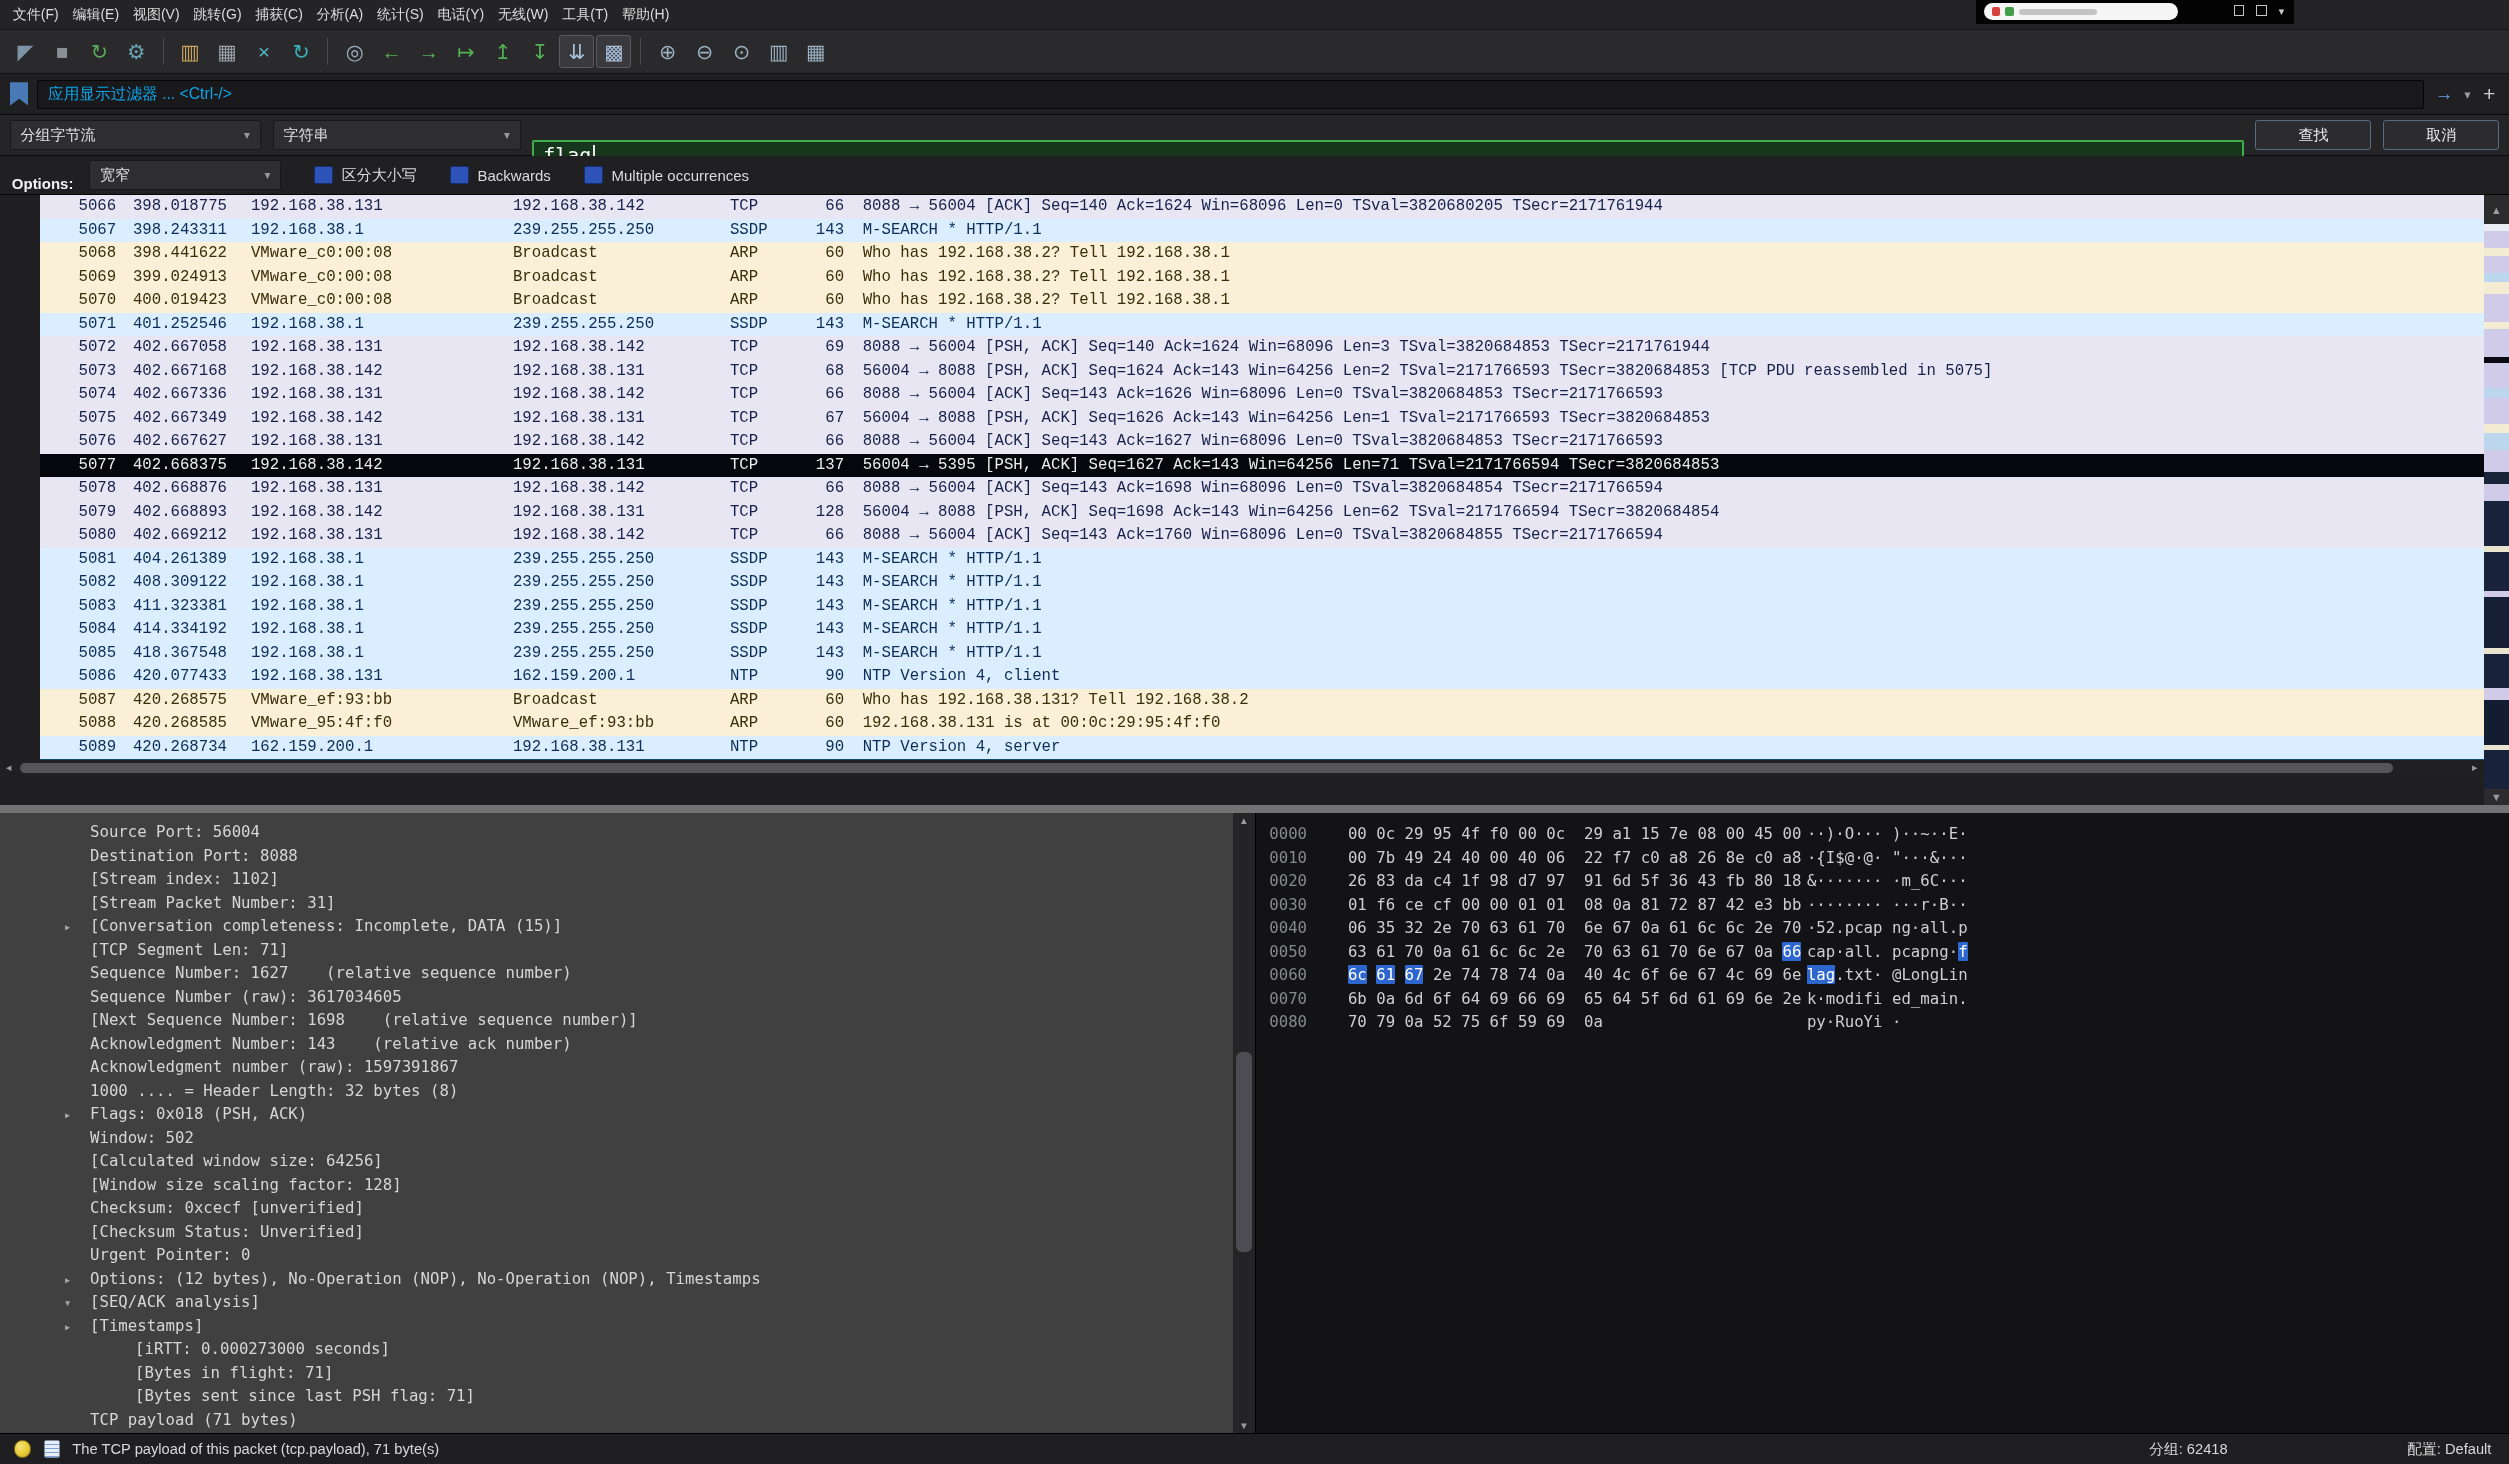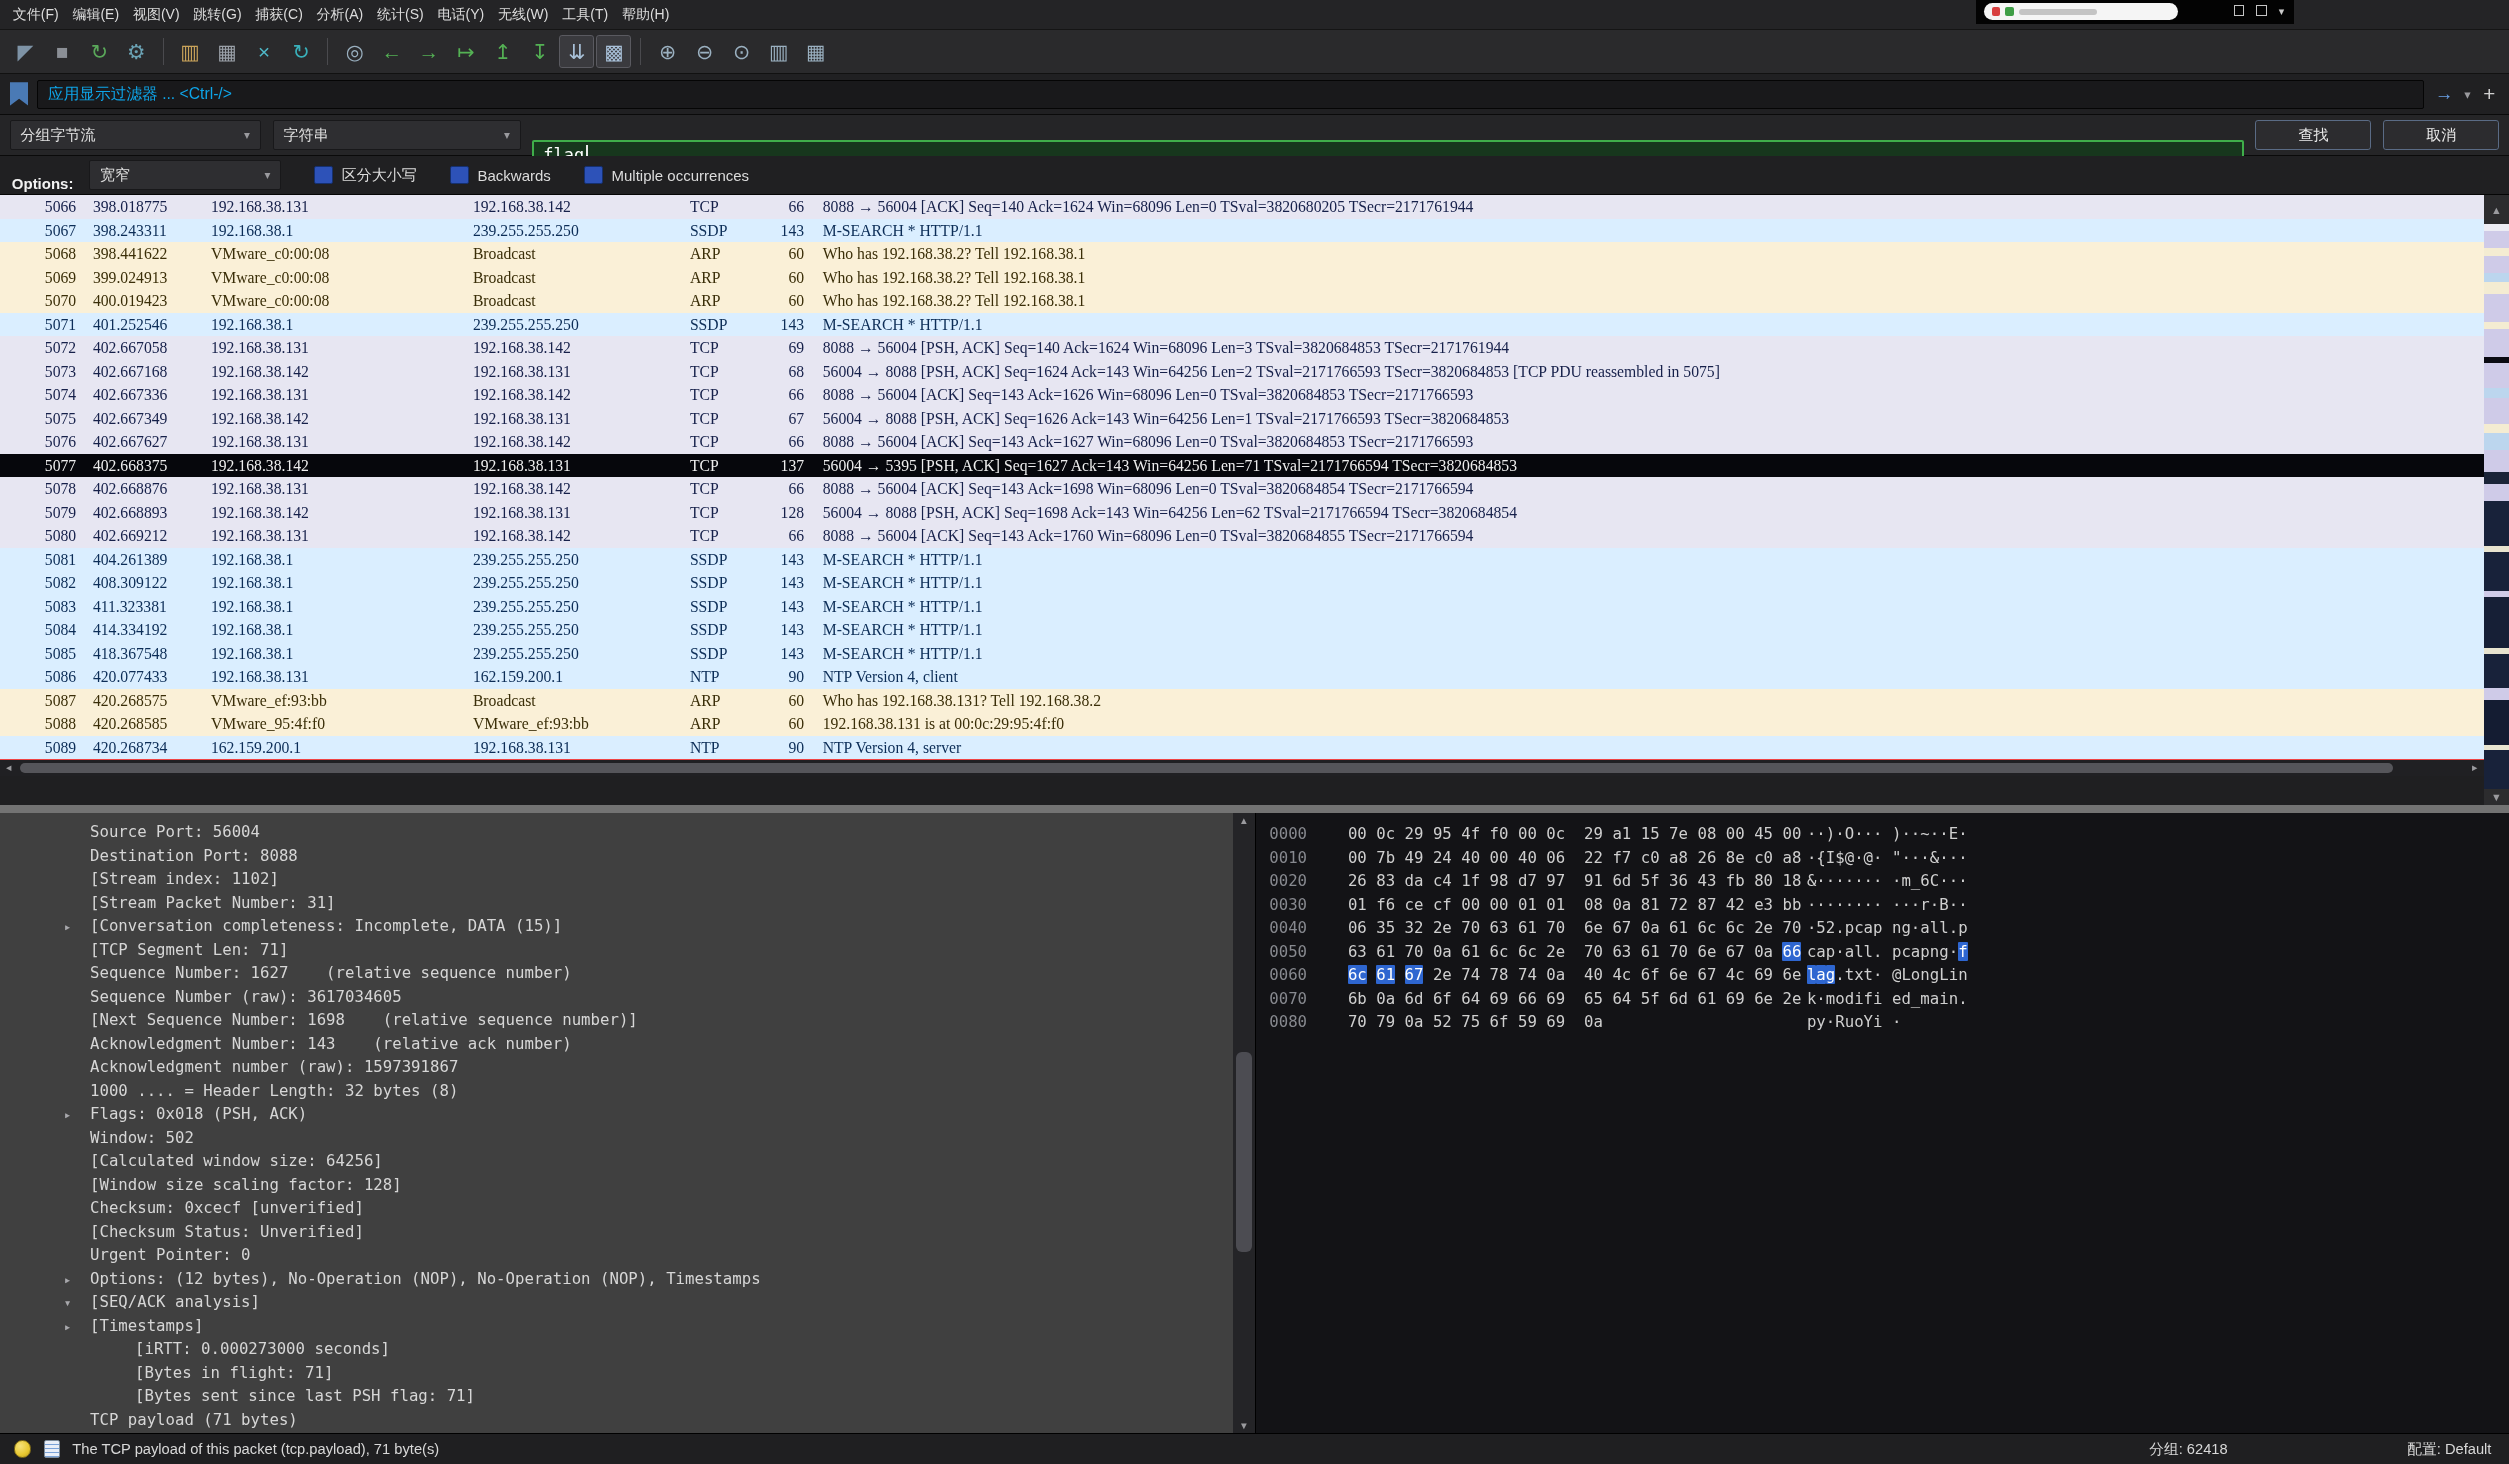--- a/index.html
+++ b/index.html
@@ -27,41 +27,41 @@
   .fb-caret{color:#9a9a9e;font-size:12.7px;}
   .fb-plus{color:#cfcfcf;font-size:20.6px;padding:0 3.9px;}
 
   
   .findbar{height:41px;background:#252527;display:flex;align-items:center;gap:11.8px;padding:0 9.8px;border-bottom:1px solid #0a0a0a;flex:0 0 auto;}
   .dd{height:30px;background:#2e2e31;border:1px solid #18181a;border-radius:2px;color:#e0e0e0;
     font-size:15px;display:flex;align-items:center;padding:0 9.8px;}
   .dd .dd-caret{margin-left:auto;color:#9a9a9e;font-size:11.8px;padding-left:17.6px;}
   .dd-target{min-width:251px}.dd-type{min-width:248px}.dd-charset{min-width:192px}
   .find-input{flex:1;height:30px;background:#17371d;border:2px solid #3fae4a;border-radius:2px;
-    display:flex;align-items:center;padding:0 8.8px;color:#ffffff;font-size:17px;font-family:"DejaVu Sans Mono",monospace;margin-top:40px;}
+    display:flex;align-items:center;padding:0 8.8px;color:#ffffff;font-size:20px;font-family:"DejaVu Sans Mono",monospace;margin-top:40px;}
   .txt-caret{width:2px;height:19.6px;background:#e8e8e8;margin-left:2px;}
   .fbtn{min-width:116px;height:30px;background:#2c2c2f;border:1px solid #5a6b85;border-radius:2.9px;color:#ececec;
     display:flex;align-items:center;justify-content:center;font-size:15px;}
 
   
   .optionsbar{height:39px;background:#202022;display:flex;align-items:center;gap:15.7px;padding:0 11.8px;border-bottom:1px solid #050505;flex:0 0 auto;}
   .opt-label{color:#f2f2f2;font-weight:bold;font-size:15px;margin-top:16px;}
   .cbgroup{display:flex;align-items:center;gap:8.8px;margin-left:17.6px;}
   .cbx{width:18.6px;height:18.6px;background:#2d52b8;border:1px solid #15306e;border-radius:2px;}
   .cblabel{color:#dcdcdc;font-size:15px;}
 
   
   .packet-area{display:flex;flex:0 0 auto;}
   .pl{flex:1;min-width:0;}
   .pgrid{display:grid;grid-template-columns:86px 118px 262px 217px 71px 55px 1fr;}
   .pl-header{height:29px;background:#323236;color:#ededed;font-size:14.7px;align-items:center;}
   .hcell{padding-left:6.9px;border-right:1px solid #404046;height:100%;display:flex;align-items:center;
     white-space:nowrap;overflow:hidden;}
   .h-no{padding-left:8.8px}
-  .plist{height:565px;overflow:hidden;background:#ef4444;font-family:Liberation Serif, serif;font-size:15.7px;}
+  .plist{height:565px;overflow:hidden;background:#0c4a6e;font-family:Liberation Mono, monospace;font-size:15.7px;margin-left:40px;}
   .prow{height:23.5px;line-height:23.5px;}
   .pcell{white-space:nowrap;overflow:hidden;padding-left:6.9px;}
   .c-no{text-align:right;padding-right:9.8px;padding-left:0;}
   .c-len{text-align:right;padding-right:4.9px;padding-left:0;}
   .c-info{padding-left:13.7px;}
   .r-tcp{background:#e7e6f2;color:#16204a;}
   .r-udp{background:#daeeff;color:#0c2d57;}
   .r-arp{background:#faf0d7;color:#3a2e08;}
   .r-sel{background:#06070c;color:#eeeeee;}
   .hscroll{height:15.7px;background:#202023;display:flex;align-items:center;}

